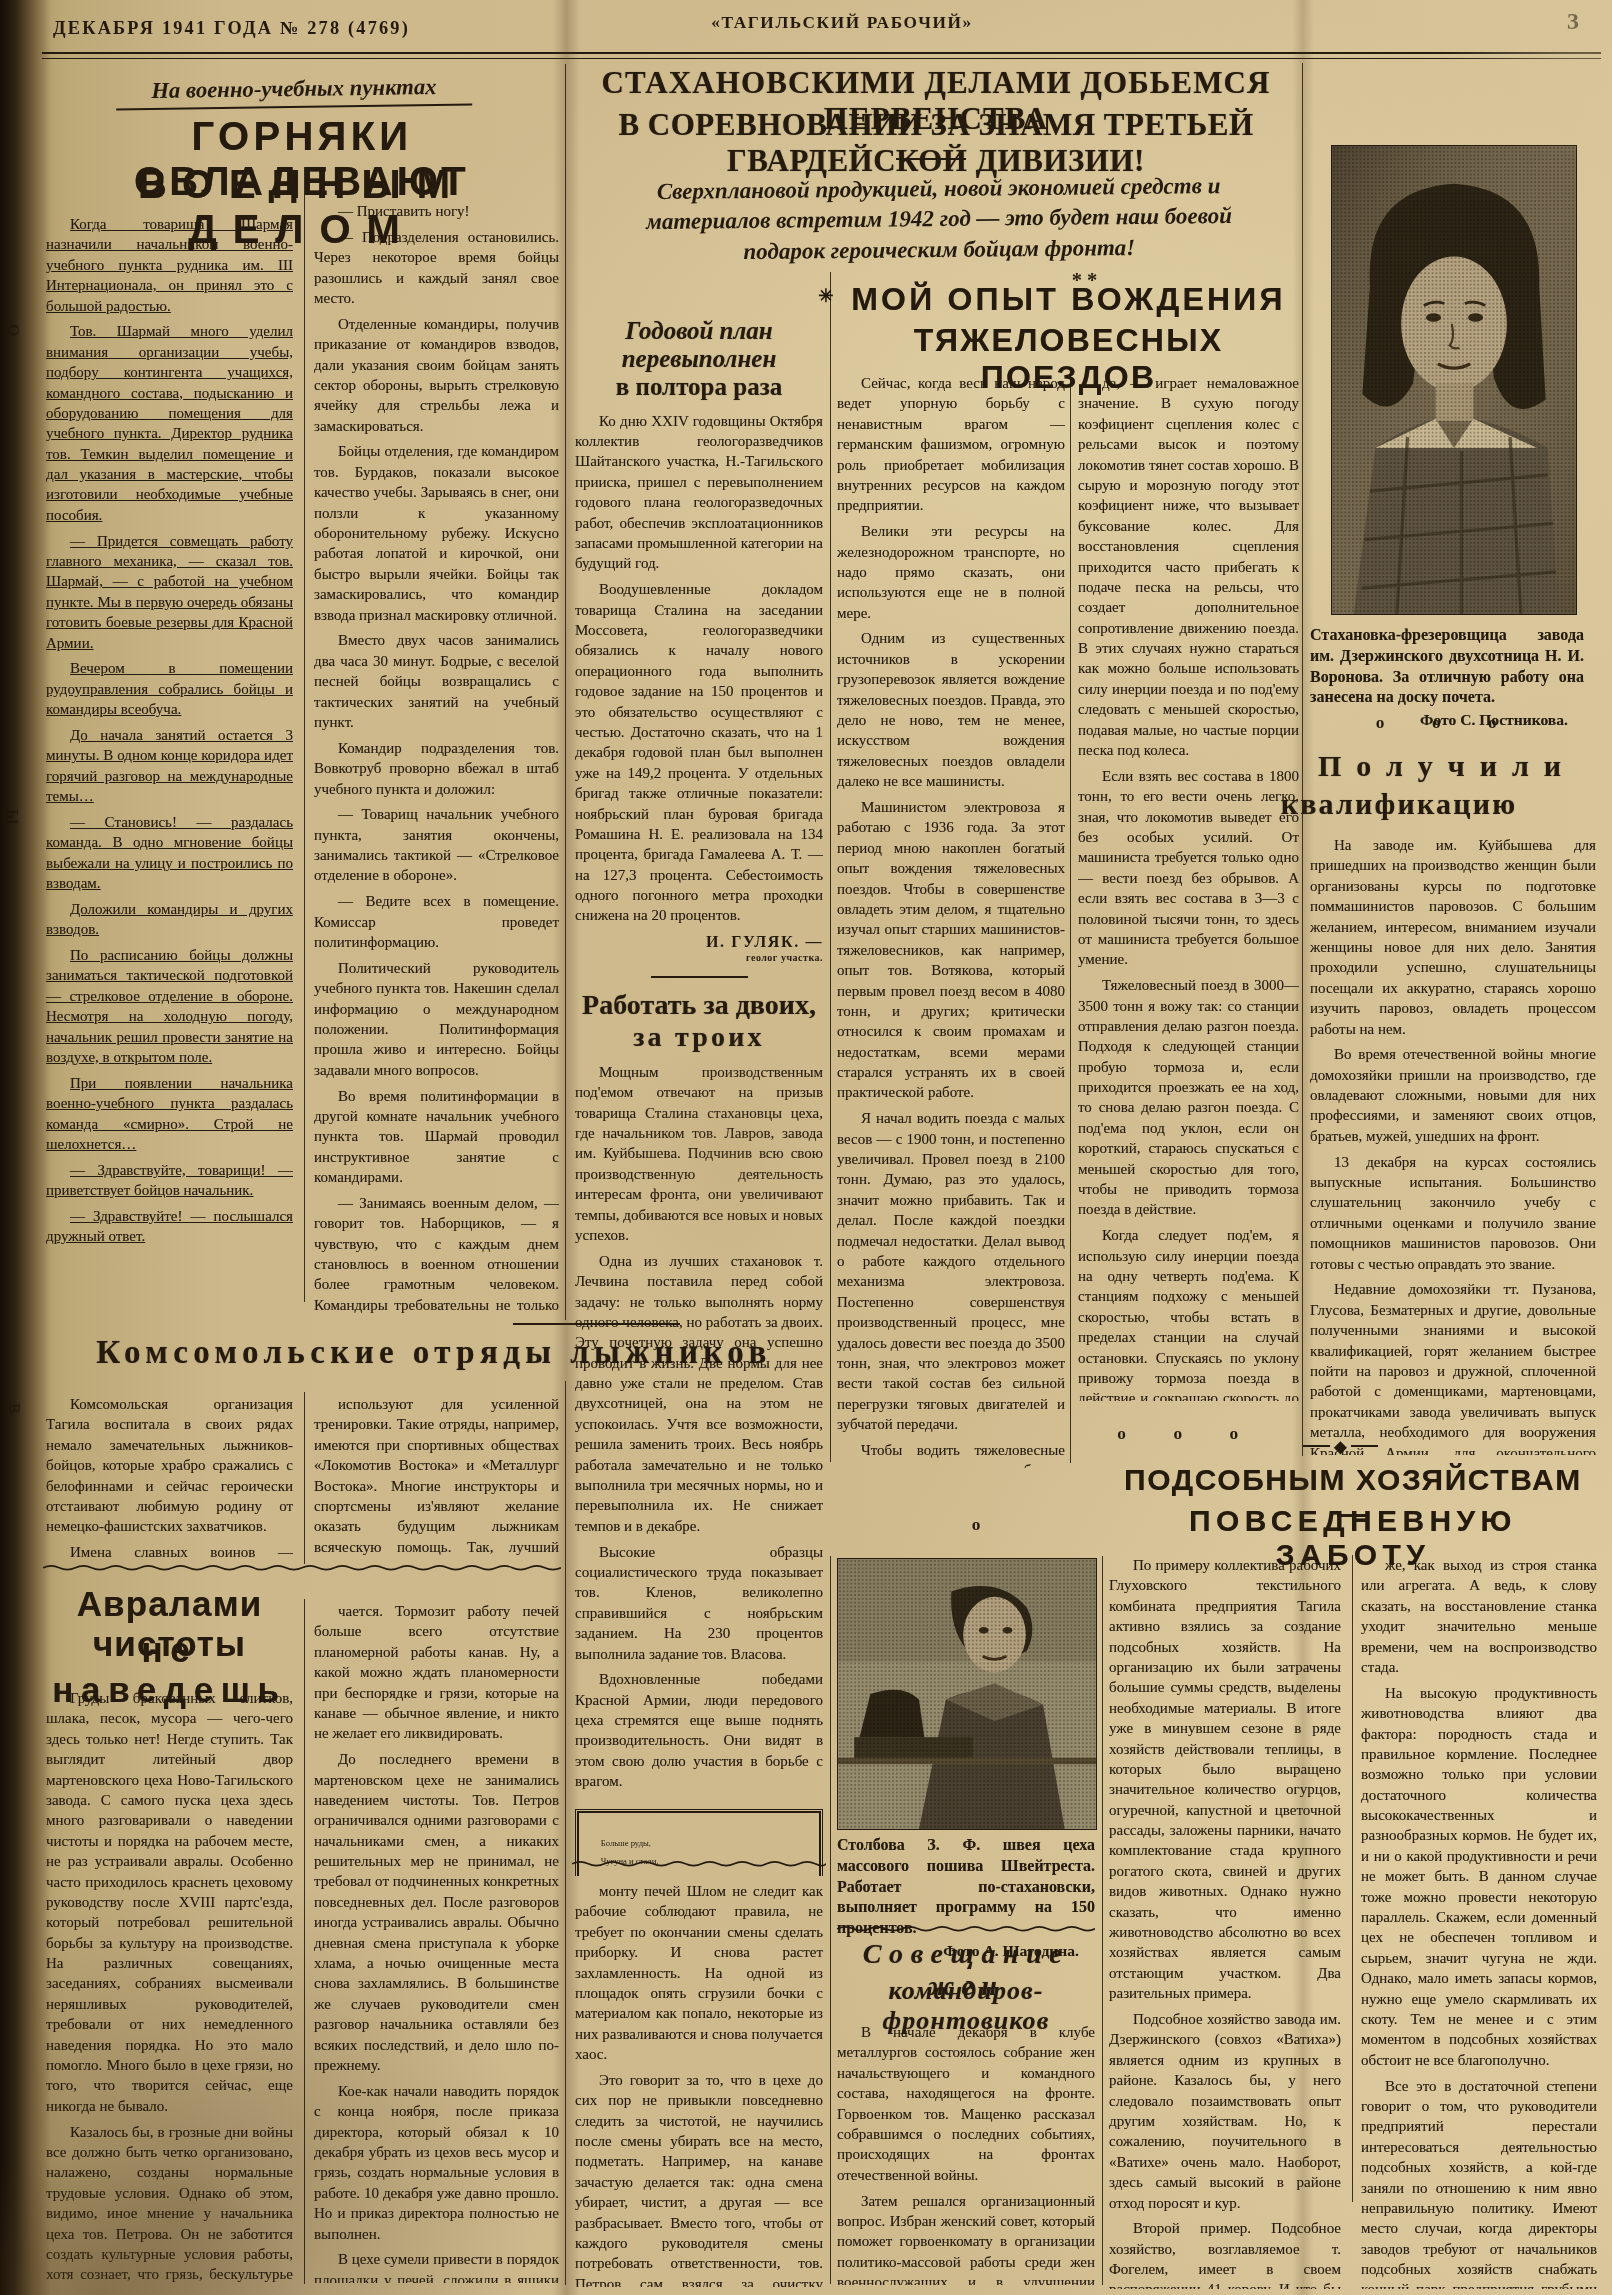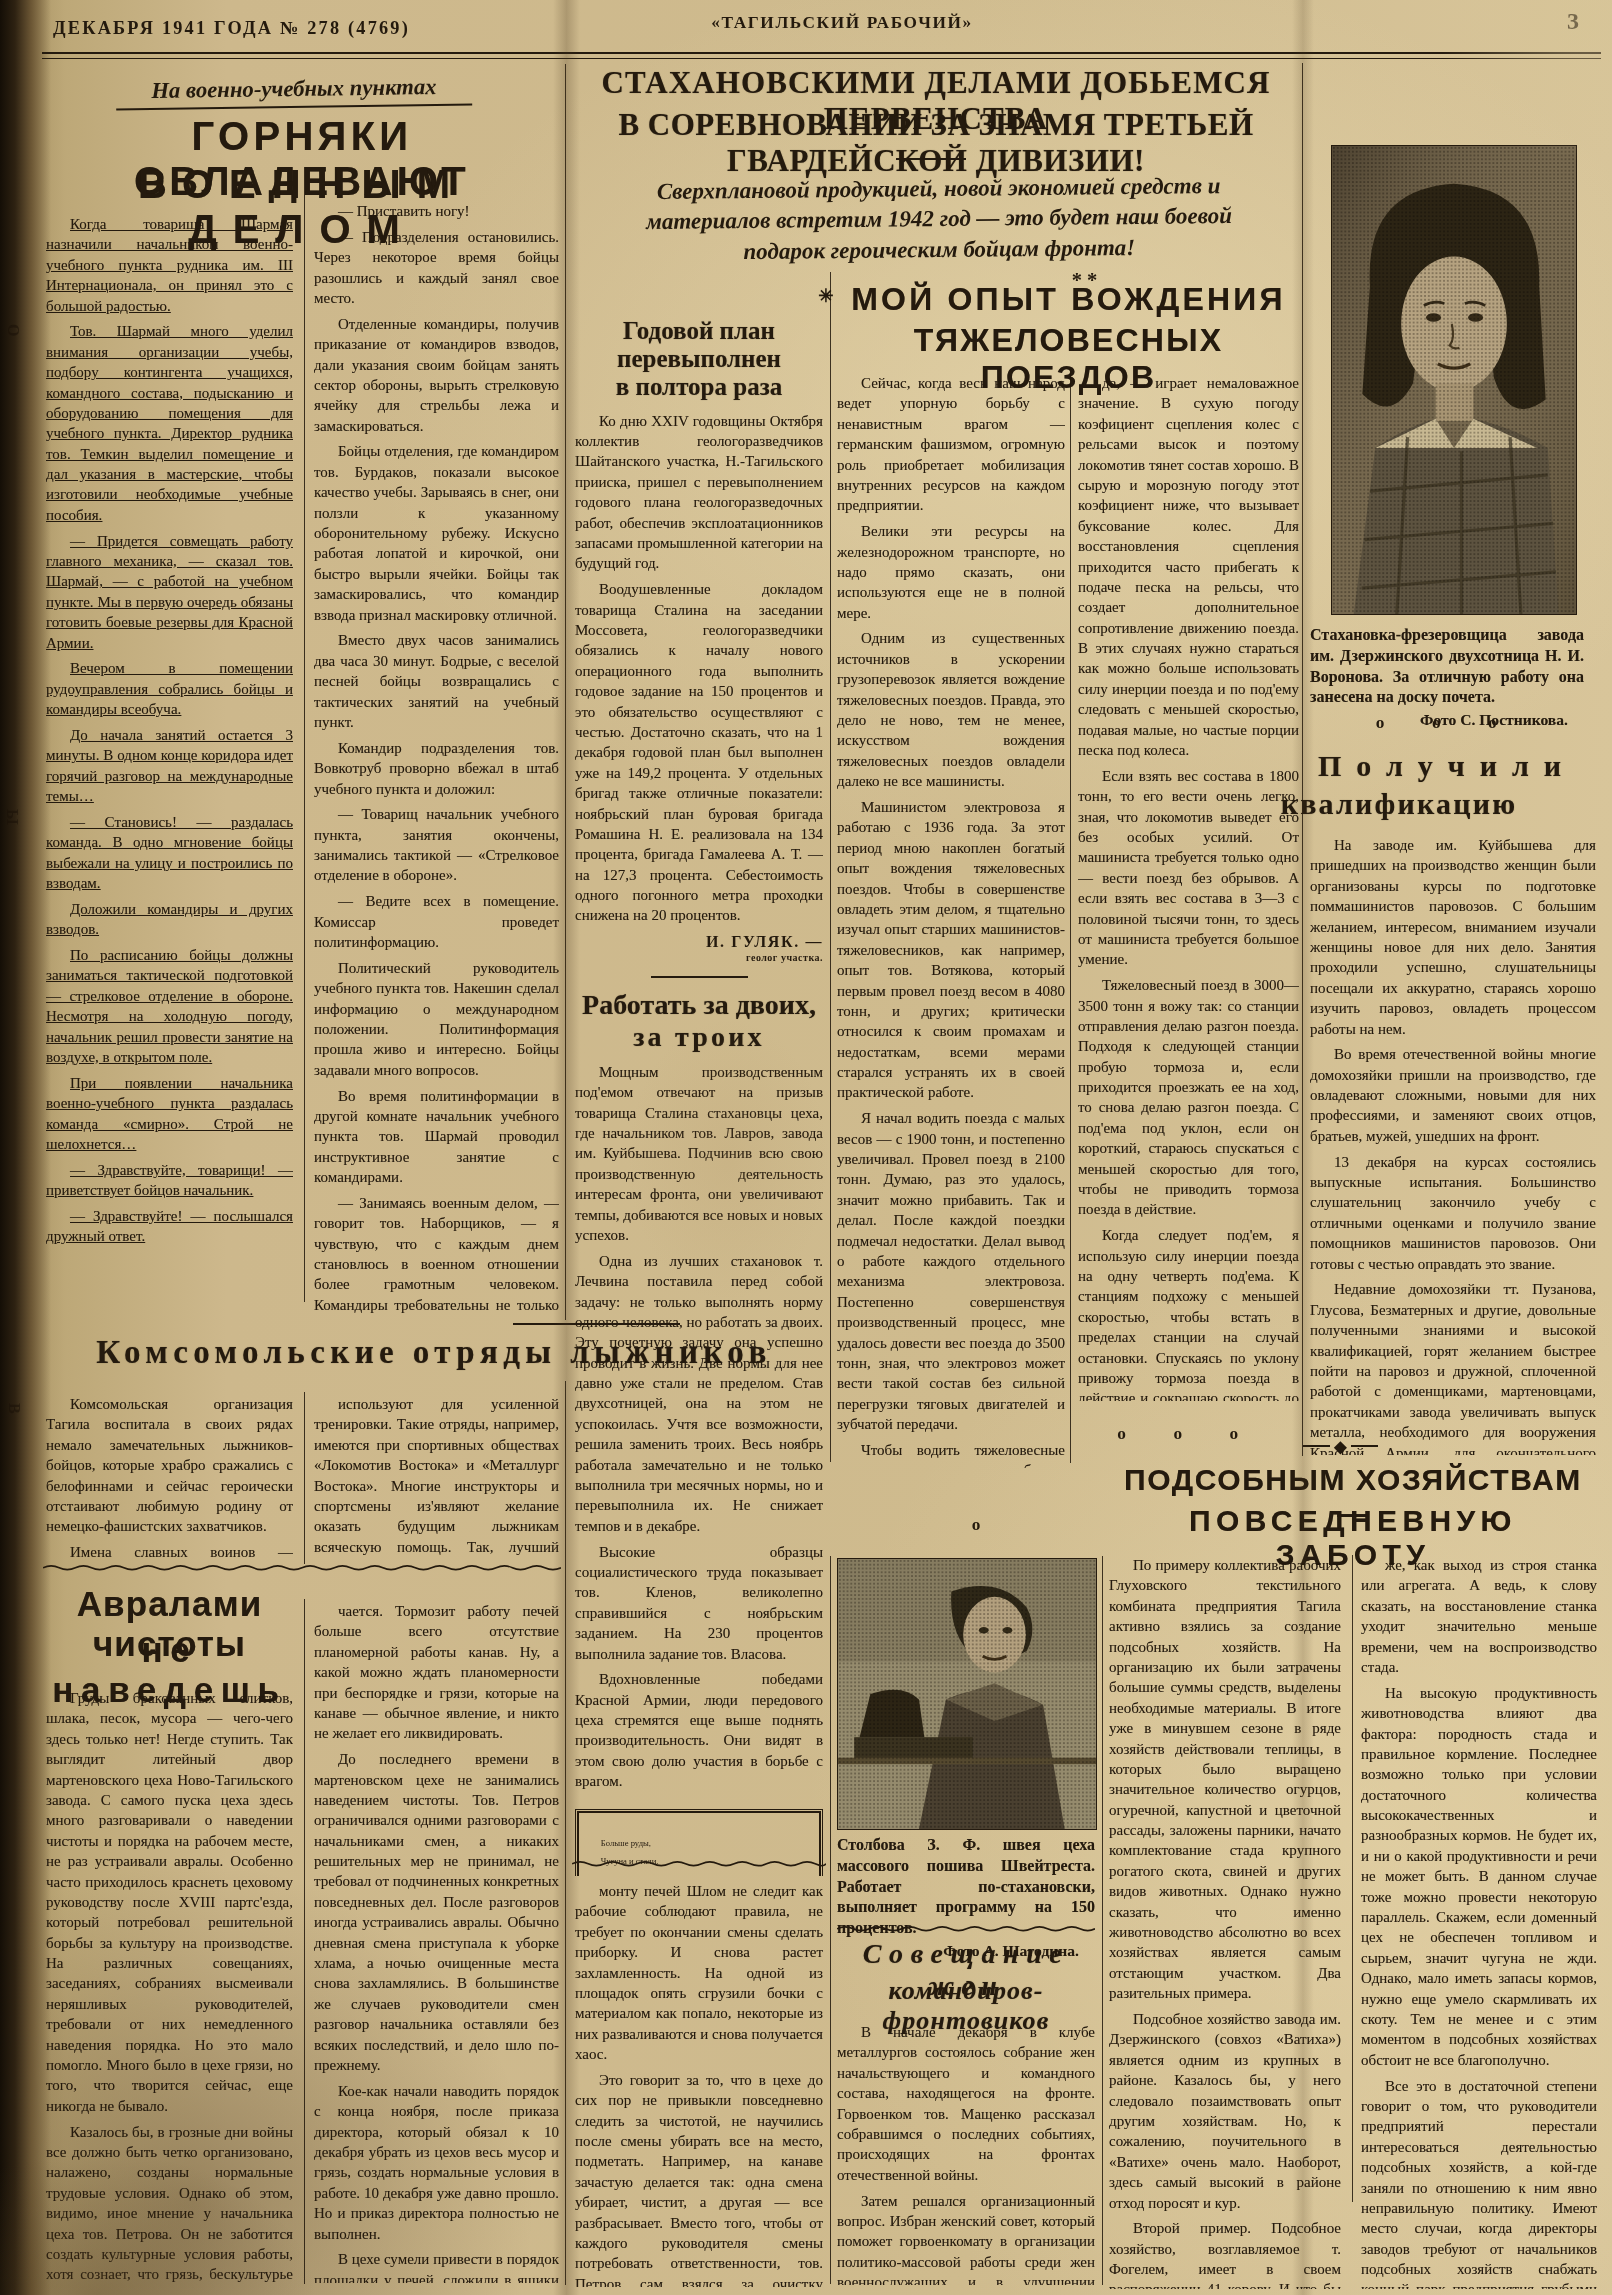--- a/index.html
+++ b/index.html
@@ -91,21 +91,21 @@
 
   <div class="headline-serif" style="position:absolute;left:573px;top:65px;width:726px;font-size:31px;letter-spacing:1.1px;">СТАХАНОВСКИМИ ДЕЛАМИ ДОБЬЕМСЯ ПЕРВЕНСТВА</div>
   <div class="headline-serif" style="position:absolute;left:573px;top:107px;width:726px;font-size:31px;letter-spacing:0.5px;">В СОРЕВНОВАНИИ ЗА ЗНАМЯ ТРЕТЬЕЙ ГВАРДЕЙСКОЙ ДИВИЗИИ!</div>
   <div class="centerrule" style="left:896px;top:158px;width:70px;"></div>
   <div style="position:absolute;left:607px;top:174px;width:664px;font-size:23px;font-style:italic;font-weight:bold;
               text-align:center;line-height:1.32;transform:rotate(-0.6deg);">Сверхплановой продукцией, новой экономией средств и материалов встретим 1942 год — это будет наш боевой подарок героическим бойцам фронта!</div>
   <div style="position:absolute;left:788px;top:285px;width:76px;text-align:center;font-size:18.3px;font-weight:bold;">✳</div>
   <div style="position:absolute;left:1020px;top:269px;width:129px;text-align:center;font-size:20.5px;font-weight:bold;">*       *</div>
 
   <div style="position:absolute;left:575px;top:317px;width:248px;height:1559px;overflow:hidden;">
-    <div class="headline-serif" style="font-size:25px;">Годовой план перевыполнен</div>
+    <div class="headline-serif" style="font-size:25px;font-style:italic;">Годовой план перевыполнен</div>
     <div class="headline-serif" style="font-size:25px;margin-bottom:9.7px;">в полтора раза</div>
     <div class="col" style="position:static;height:auto;">
         <p>Ко дню XXIV годовщины Октября коллектив геологоразведчиков Шайтанского участка, Н.-Тагильского прииска, пришел с перевыполнением годового плана геологоразведочных работ, обеспечив эксплоатационников запасами промышленной категории на будущий год.</p>
         <p>Воодушевленные докладом товарища Сталина на заседании Моссовета, геологоразведчики обязались к началу нового операционного года выполнить годовое задание на 150 процентов и это обязательство осуществляют с честью. Достаточно сказать, что на 1 декабря годовой план был выполнен уже на 149,2 процента. У отдельных бригад также отличные показатели: ноябрьский план буровая бригада Ромашина Н. Е. реализовала на 134 процента, бригада Гамалеева А. Т. — на 127,3 процента. Себестоимость одного погонного метра проходки снижена на 20 процентов.</p>
       </div>
     <div class="byline" style="margin-top:2.2px;">И. ГУЛЯК. —</div>
     <div class="byline-role">геолог участка.</div>
     <div style="border-top:2.7px solid #241a0e;width:97px;margin:12px auto 10.8px auto;"></div>
     <div class="headline-serif" style="font-size:28px;">Работать за двоих,</div>
     <div class="headline-serif" style="font-size:28px;letter-spacing:3.2px;margin-bottom:8.6px;">за троих</div>

